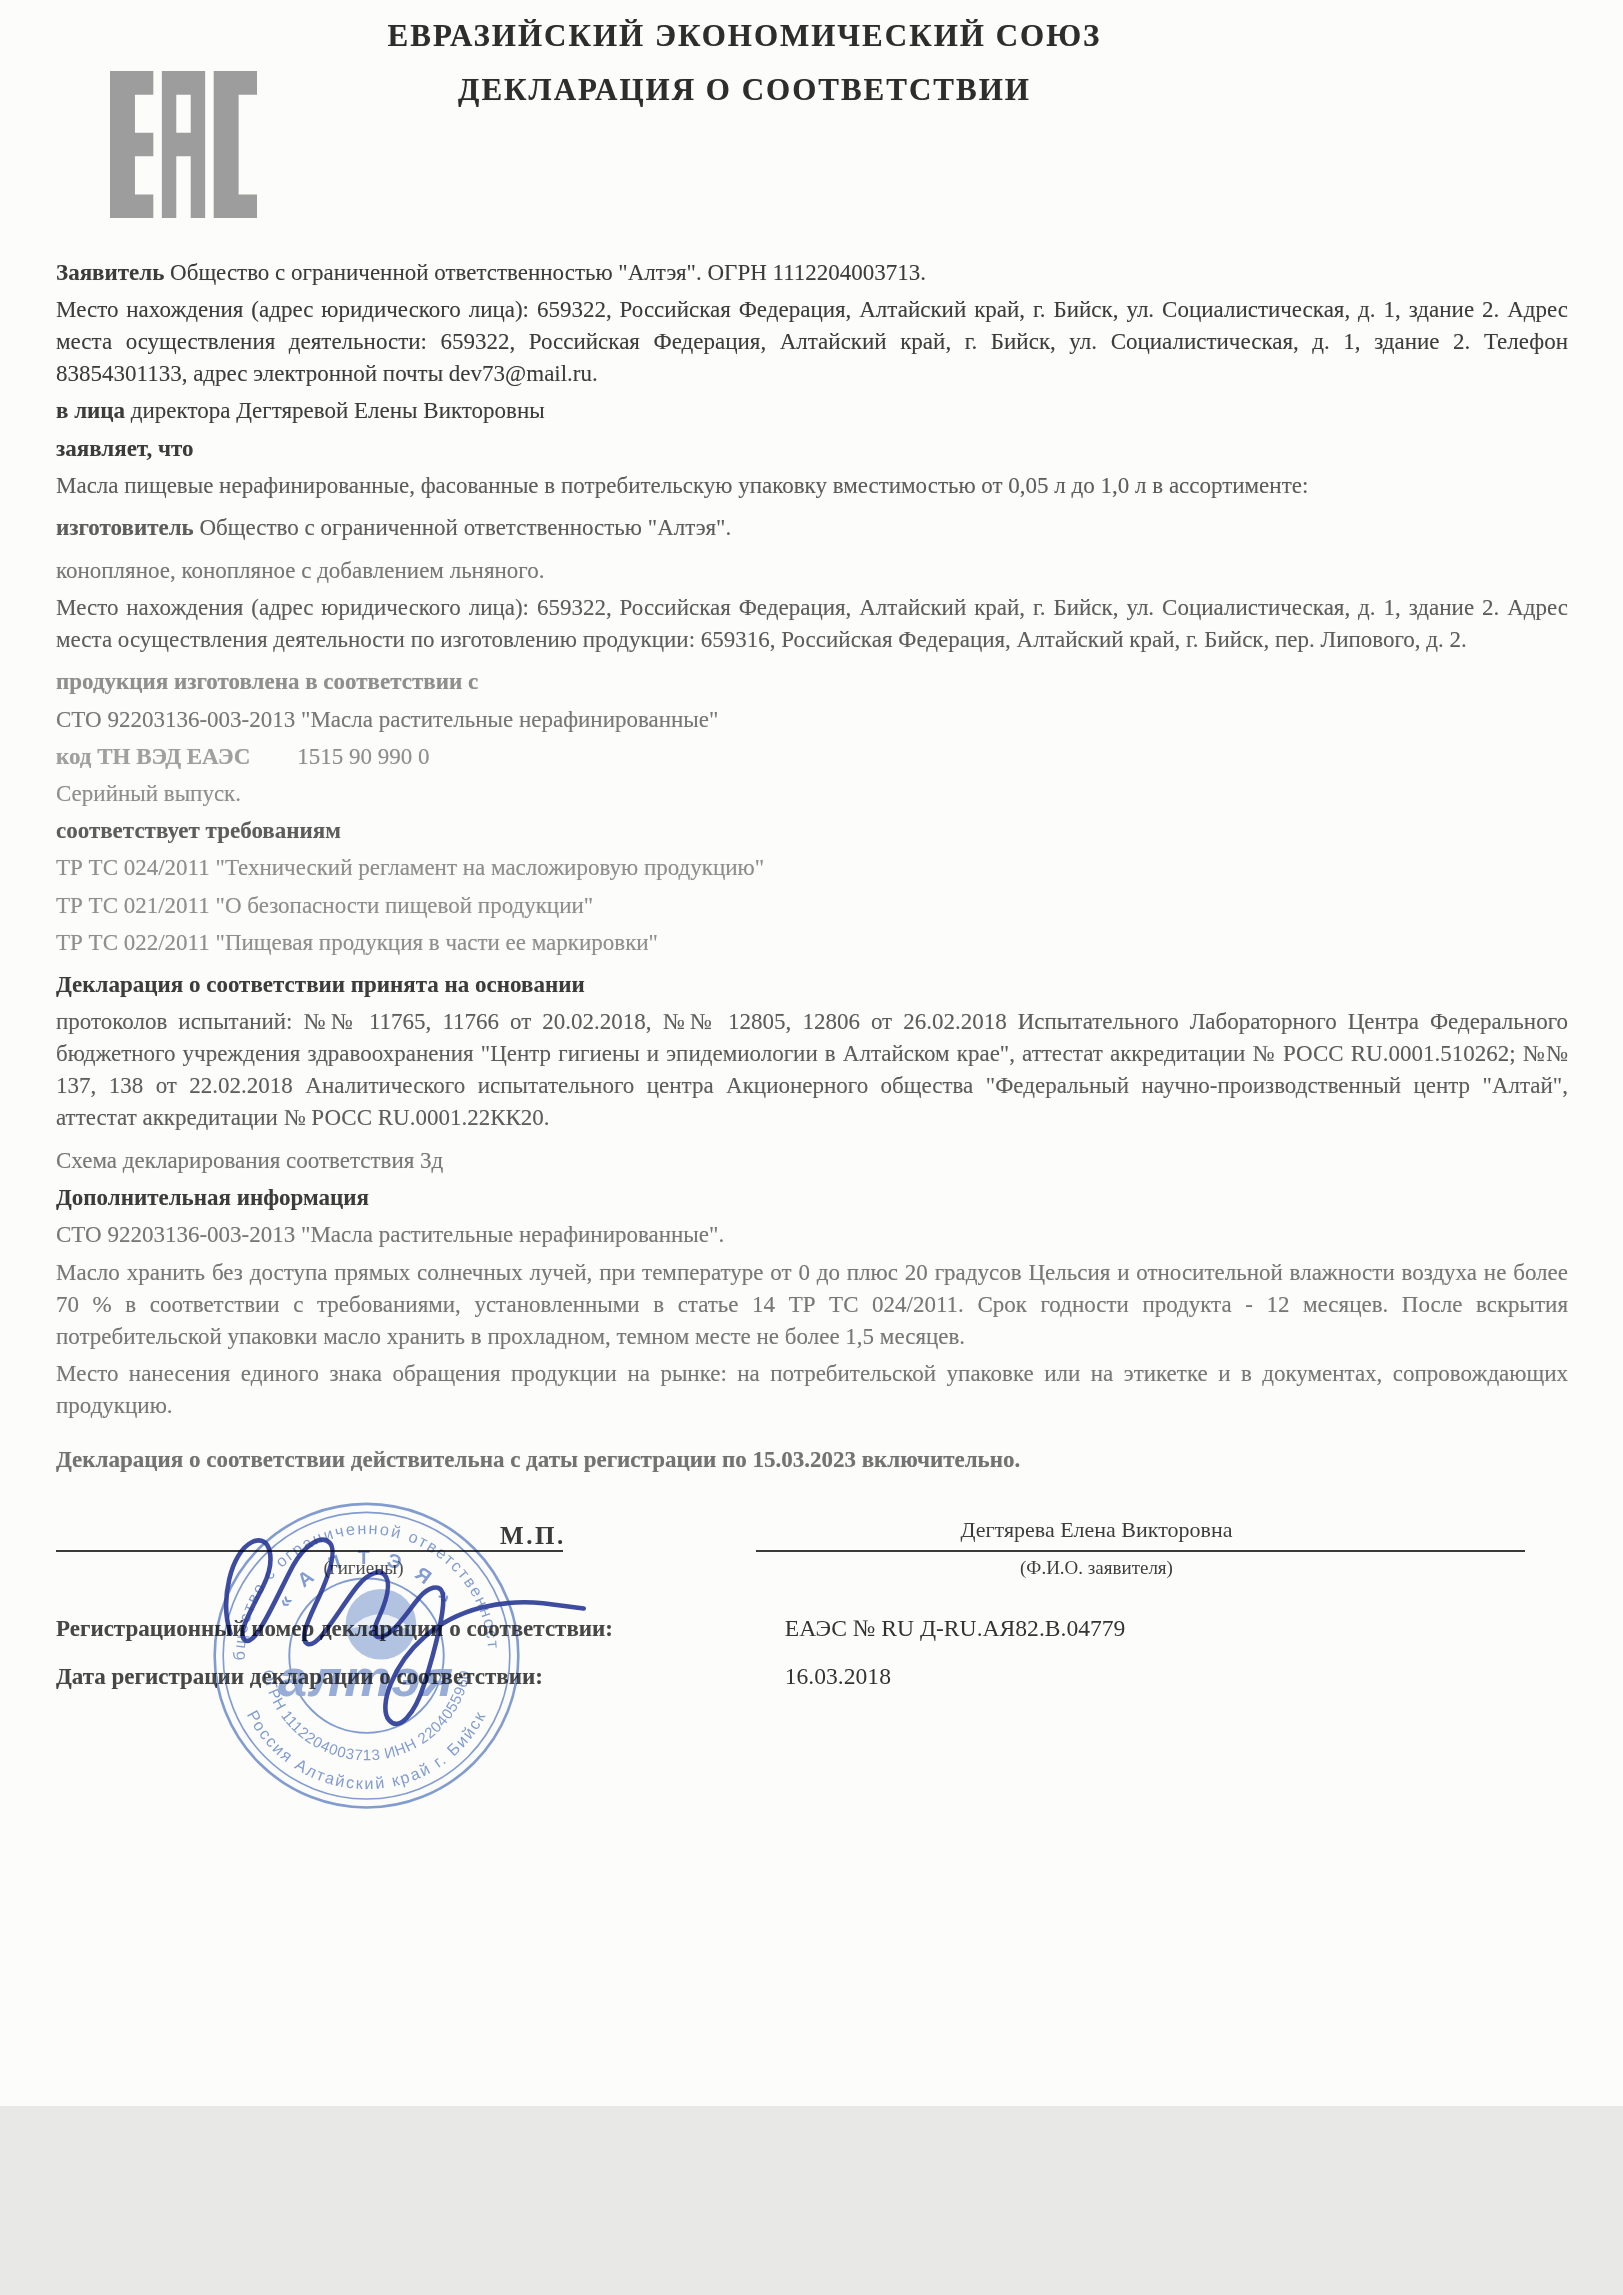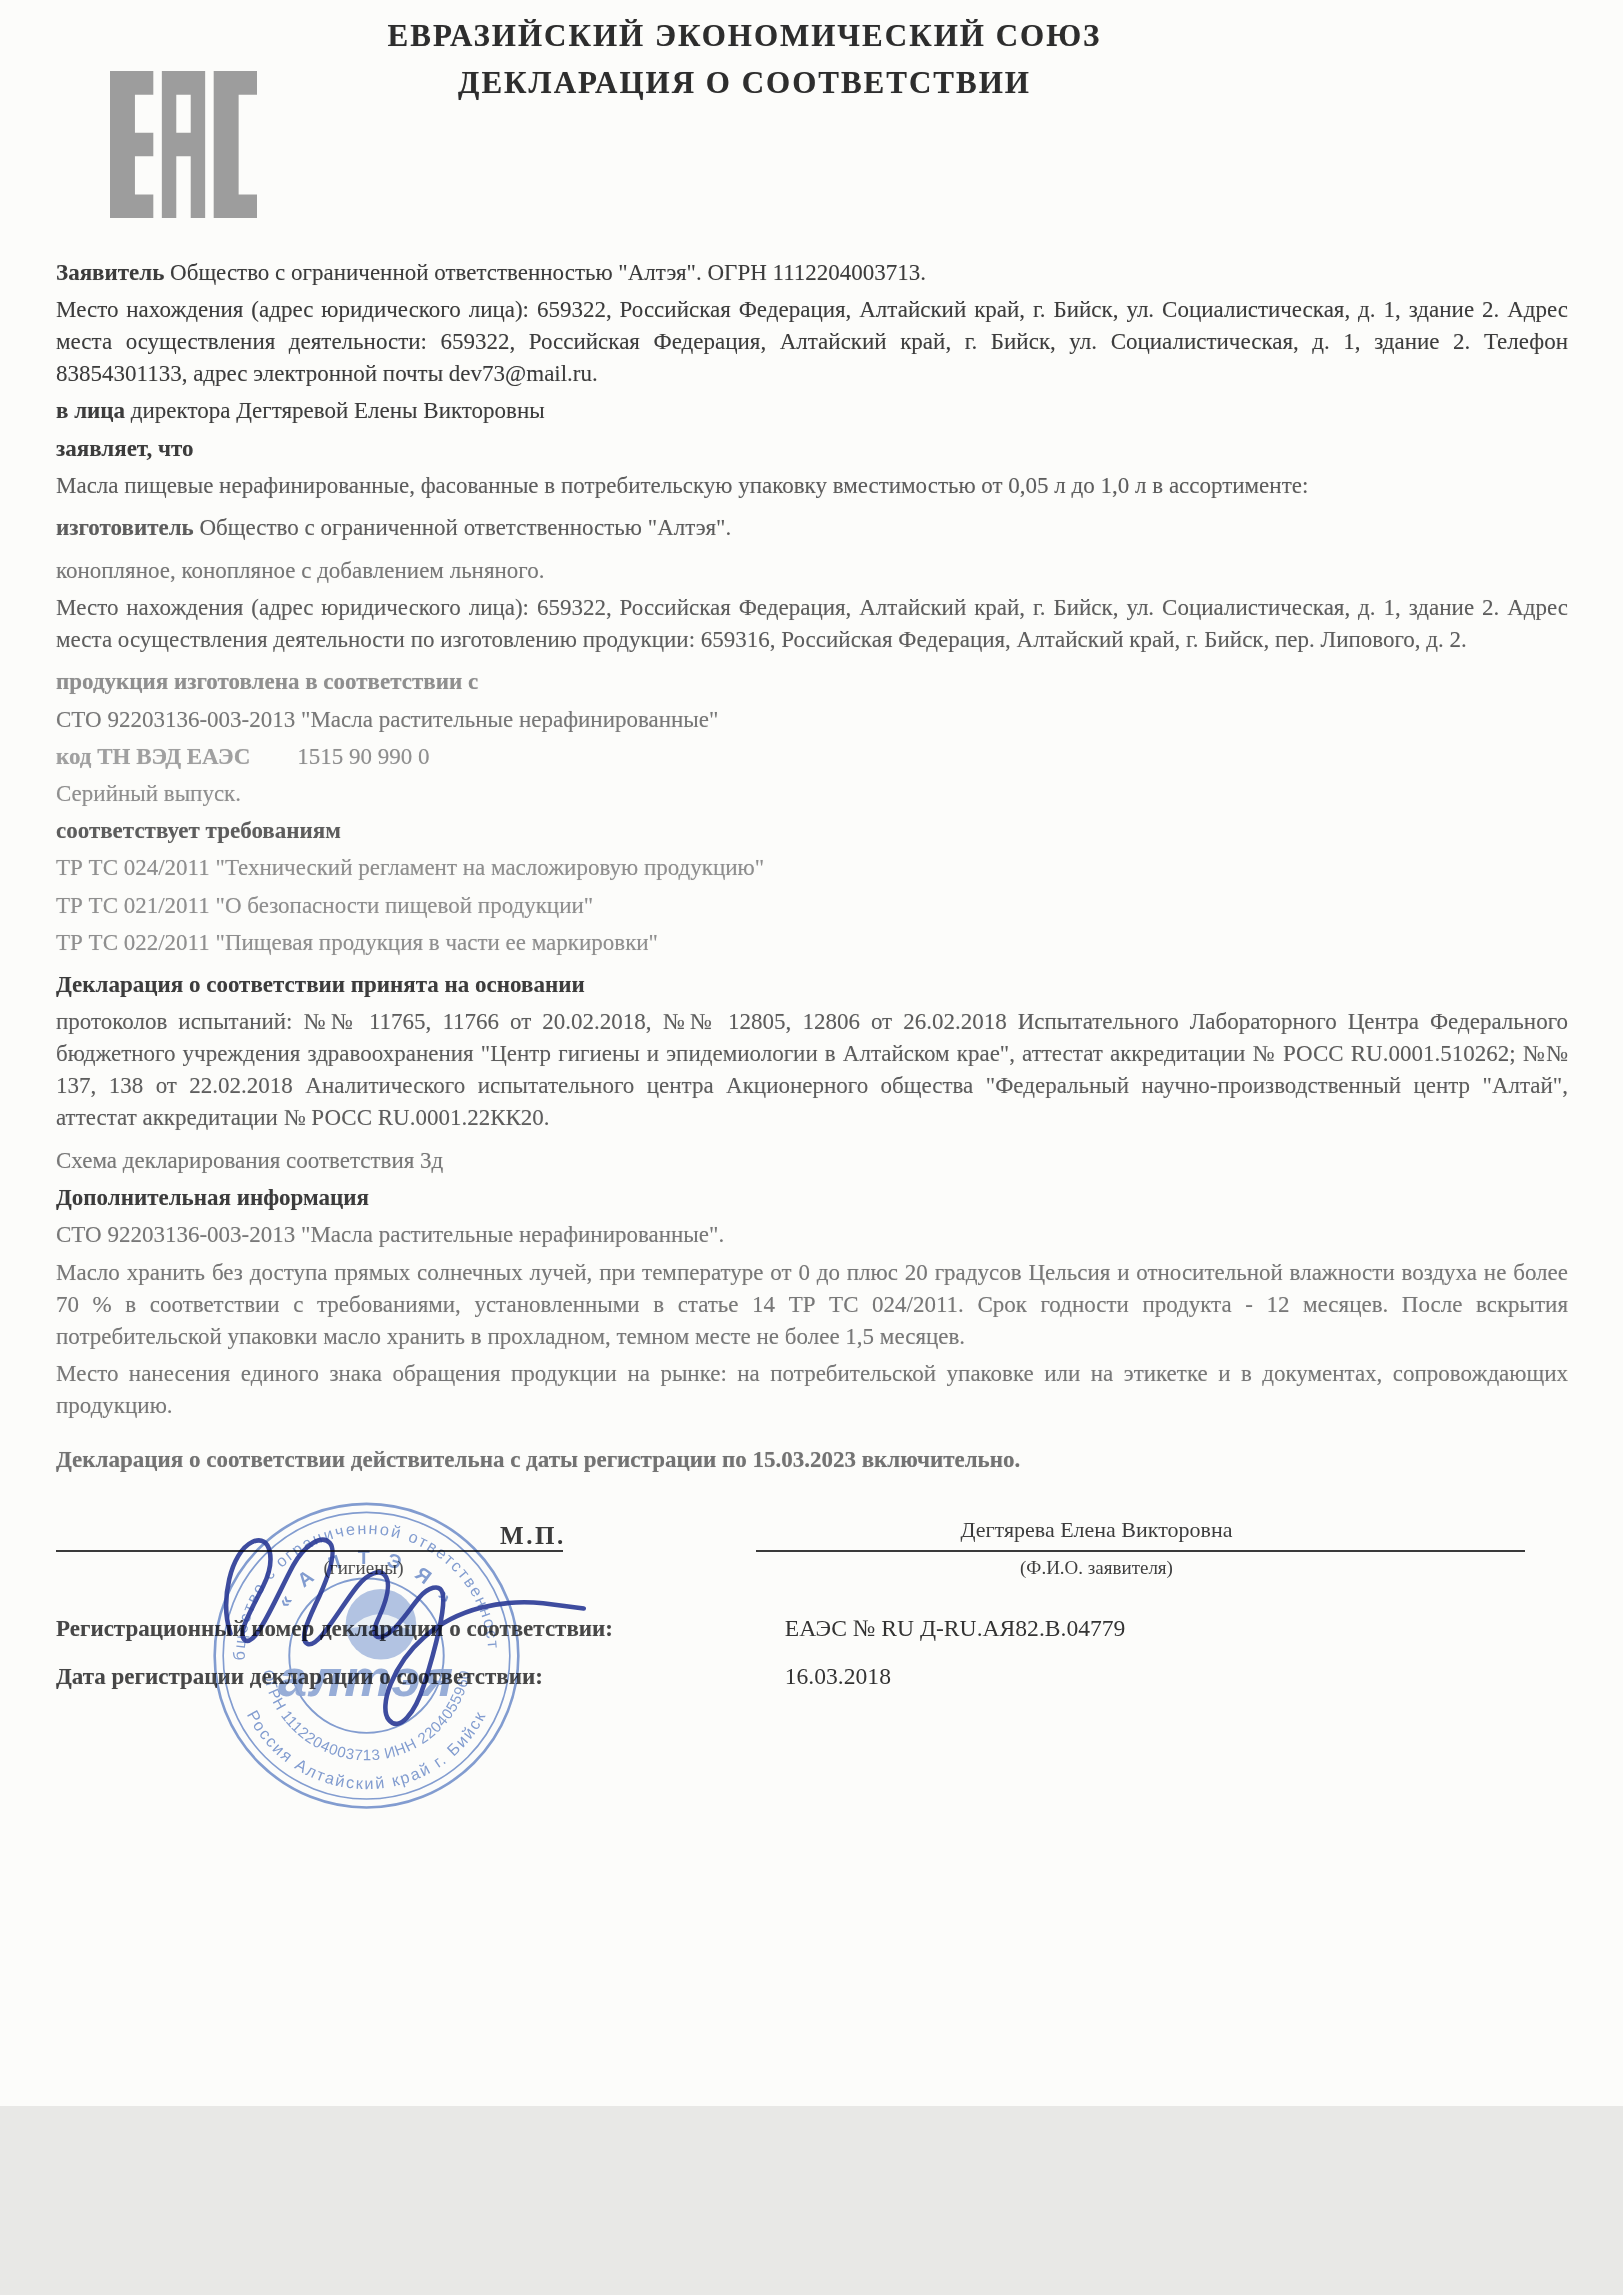--- a/index.html
+++ b/index.html
@@ -10,21 +10,21 @@
     overflow:hidden;
     font-family:"Liberation Serif","DejaVu Serif",serif;
     color:#3c3c3c;
   }
   
   .eac-logo{position:absolute;left:110px;top:71px;width:147px;height:147px;}
   
   .doc-header{position:absolute;left:283px;top:17px;width:923px;text-align:center;}
   .doc-title{font-weight:bold;font-size:31px;line-height:38px;letter-spacing:2px;color:#2d2d2d;
     text-shadow:0 0 0.7px rgba(45,45,45,.4);}
-  .doc-title.second{margin-top:9px;}
+  .doc-title.second{margin-top:16px;}
   
   .content{position:absolute;left:56px;top:257px;width:1512px;}
   .para{margin:0 0 5.2px 0;font-size:23px;line-height:32px;text-shadow:0 0 0.7px rgba(70,70,70,.30);}
   .para .lead{font-weight:bold;}
   .just{text-align:justify;}
   .gap{margin-top:10.5px;}
   .c1{color:#3c3c3c;}
   .c2{color:#5d5d5d;}
   .c3{color:#787878;}
   .c4{color:#8f8f8f;}

